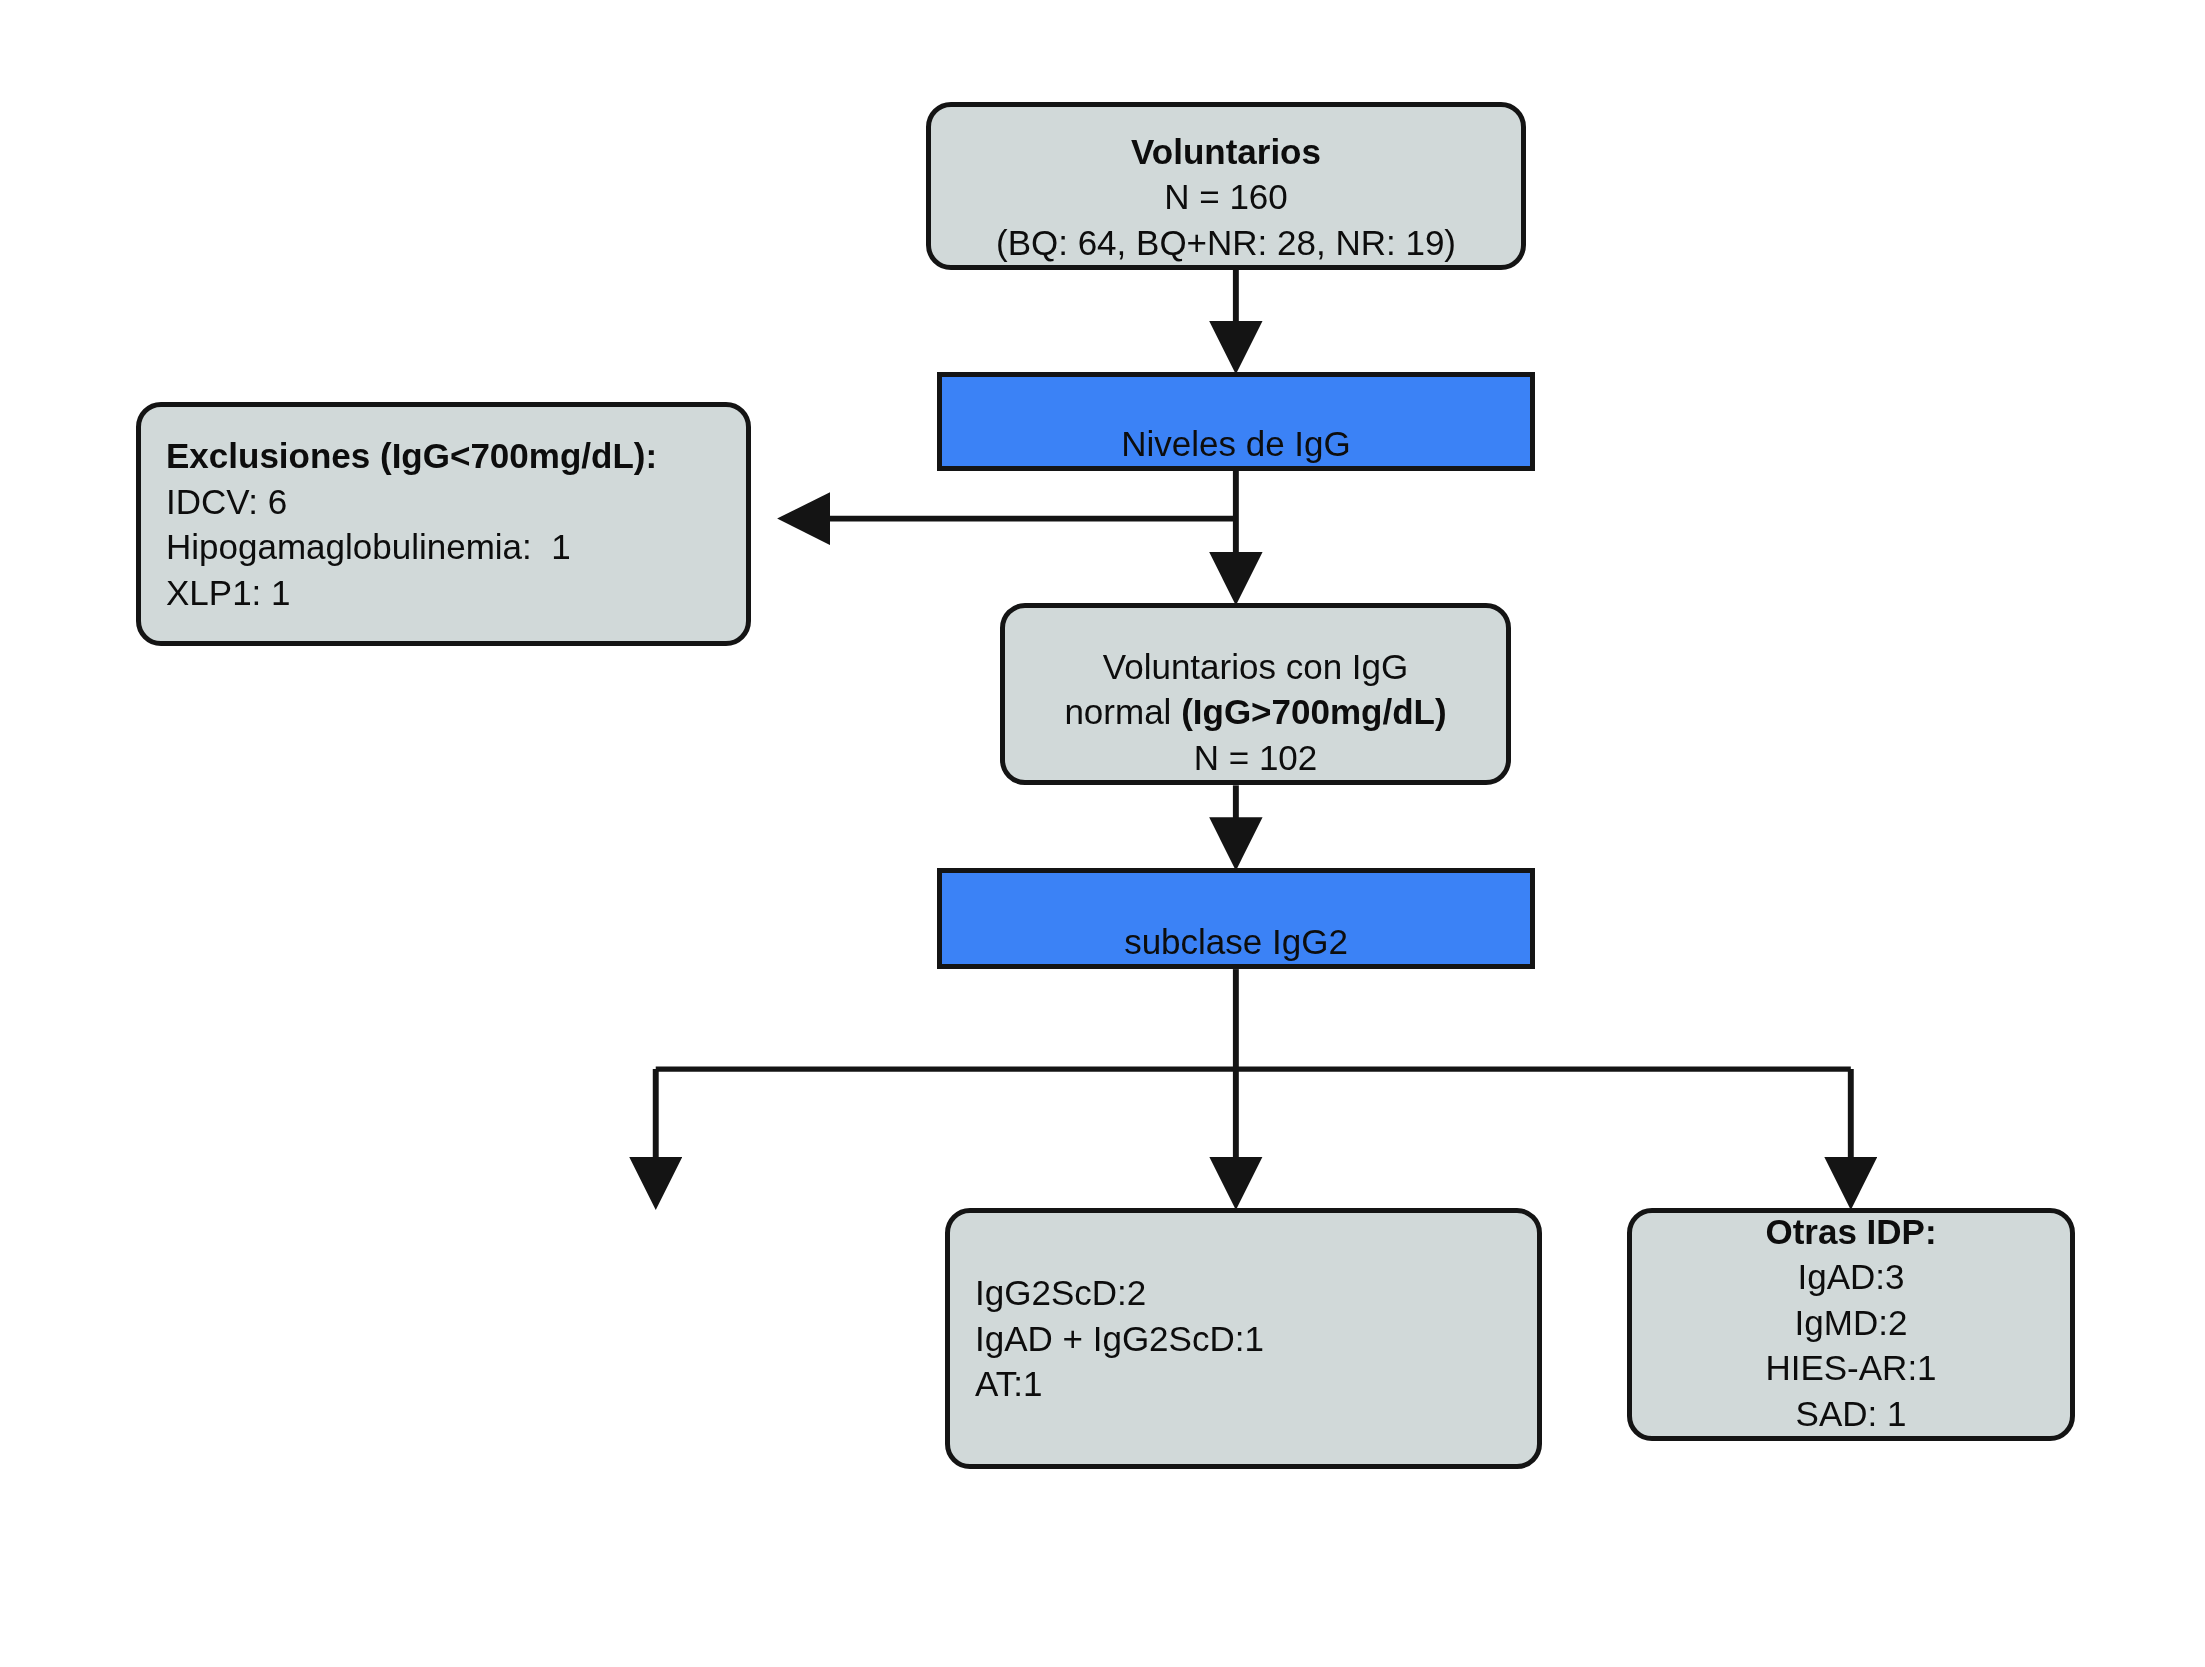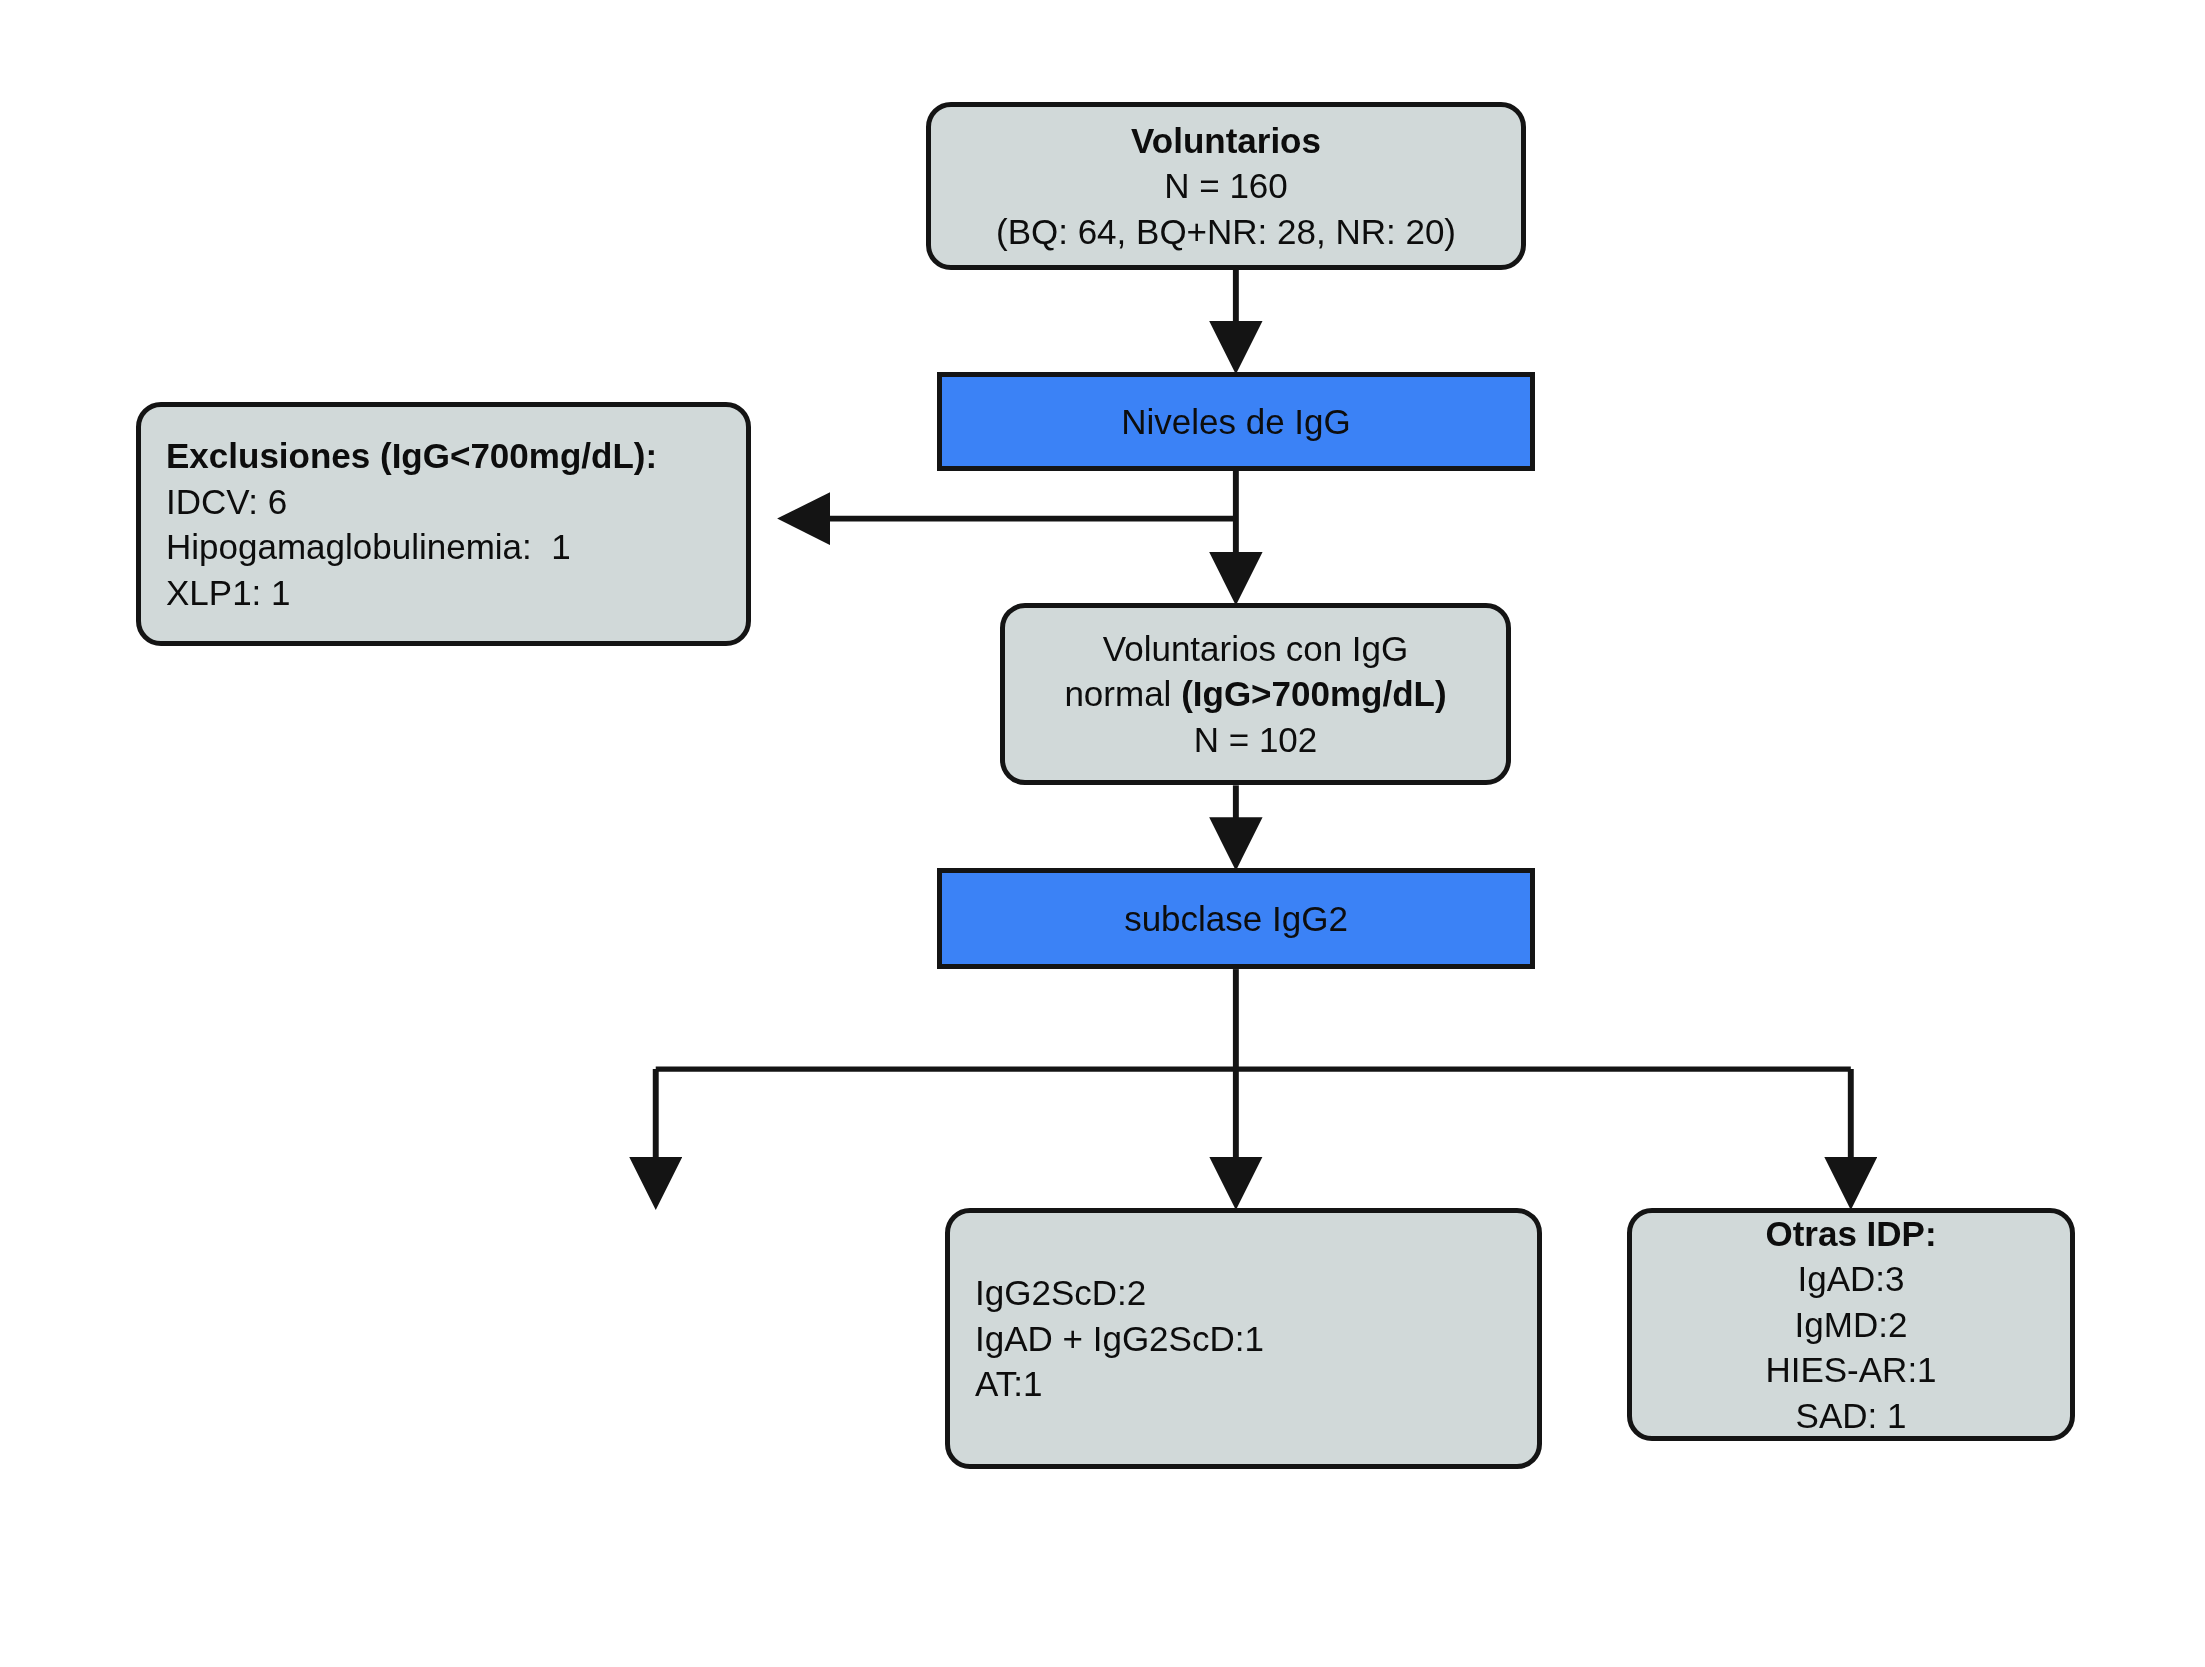--- a/index.html
+++ b/index.html
@@ -6,21 +6,21 @@
   body{width:2205px;height:1667px;font-family:"Liberation Sans",sans-serif;}
   #stage{position:relative;width:2205px;height:1667px;overflow:hidden;background:#fff;}
 
   .node{position:absolute;box-sizing:border-box;display:flex;flex-direction:column;
         justify-content:center;color:#0d0d0d;}
   .filled{background:#d1d9d9;border:5.2px solid #141414;border-radius:25px;}
   .plain{background:#3b82f6;border:5.2px solid #141414;border-radius:0;}
 
   .line{font-size:35px;line-height:1.30;white-space:pre;}
   .b{font-weight:bold;}
-  .center{text-align:center;align-items:center;}
+  .center{text-align:center;align-items:center;justify-content:flex-end;}
   .left{text-align:left;align-items:flex-start;}
 
   .pad-left{padding-left:25px;padding-right:15px;}
   .pad-c{padding-left:13.3px;padding-right:13.3px;}
 
   svg.edges{position:absolute;left:0;top:0;width:2205px;height:1667px;overflow:visible;}
 </style>
 </head>
 <body>
 
@@ -44,21 +44,21 @@
     <path d="M1668,1308 L1668,1443" stroke="#141414" stroke-width="8" fill="none"></path>
     <path d="M885,1443 L2498,1443" stroke="#141414" stroke-width="7" fill="none"></path>
     <path d="M885,1443 L885,1622" stroke="#141414" stroke-width="8" fill="none" marker-end="url(#ah)"></path>
     <path d="M1668,1443 L1668,1622" stroke="#141414" stroke-width="8" fill="none" marker-end="url(#ah)"></path>
     <path d="M2498,1443 L2498,1622" stroke="#141414" stroke-width="8" fill="none" marker-end="url(#ah)"></path>
   </svg>
 
   <div class="node filled center pad-c" style="left:926px;top:102px;width:600px;height:168px;">
     <div class="line b">Voluntarios</div>
     <div class="line">N = 160</div>
-    <div class="line">(BQ: 64, BQ+NR: 28, NR: 20)</div>
+    <div class="line">(BQ: 64, BQ+NR: 28, NR: 19)</div>
   </div>
 
   <div class="node plain center pad-c" style="left:937px;top:372px;width:598px;height:99px;">
     <div class="line">Niveles de IgG</div>
   </div>
 
   <div class="node filled left pad-left" style="left:136px;top:402px;width:615px;height:244px;">
     <div class="line b">Exclusiones (IgG&lt;700mg/dL):</div>
     <div class="line">IDCV: 6</div>
     <div class="line">Hipogamaglobulinemia:  1</div>

